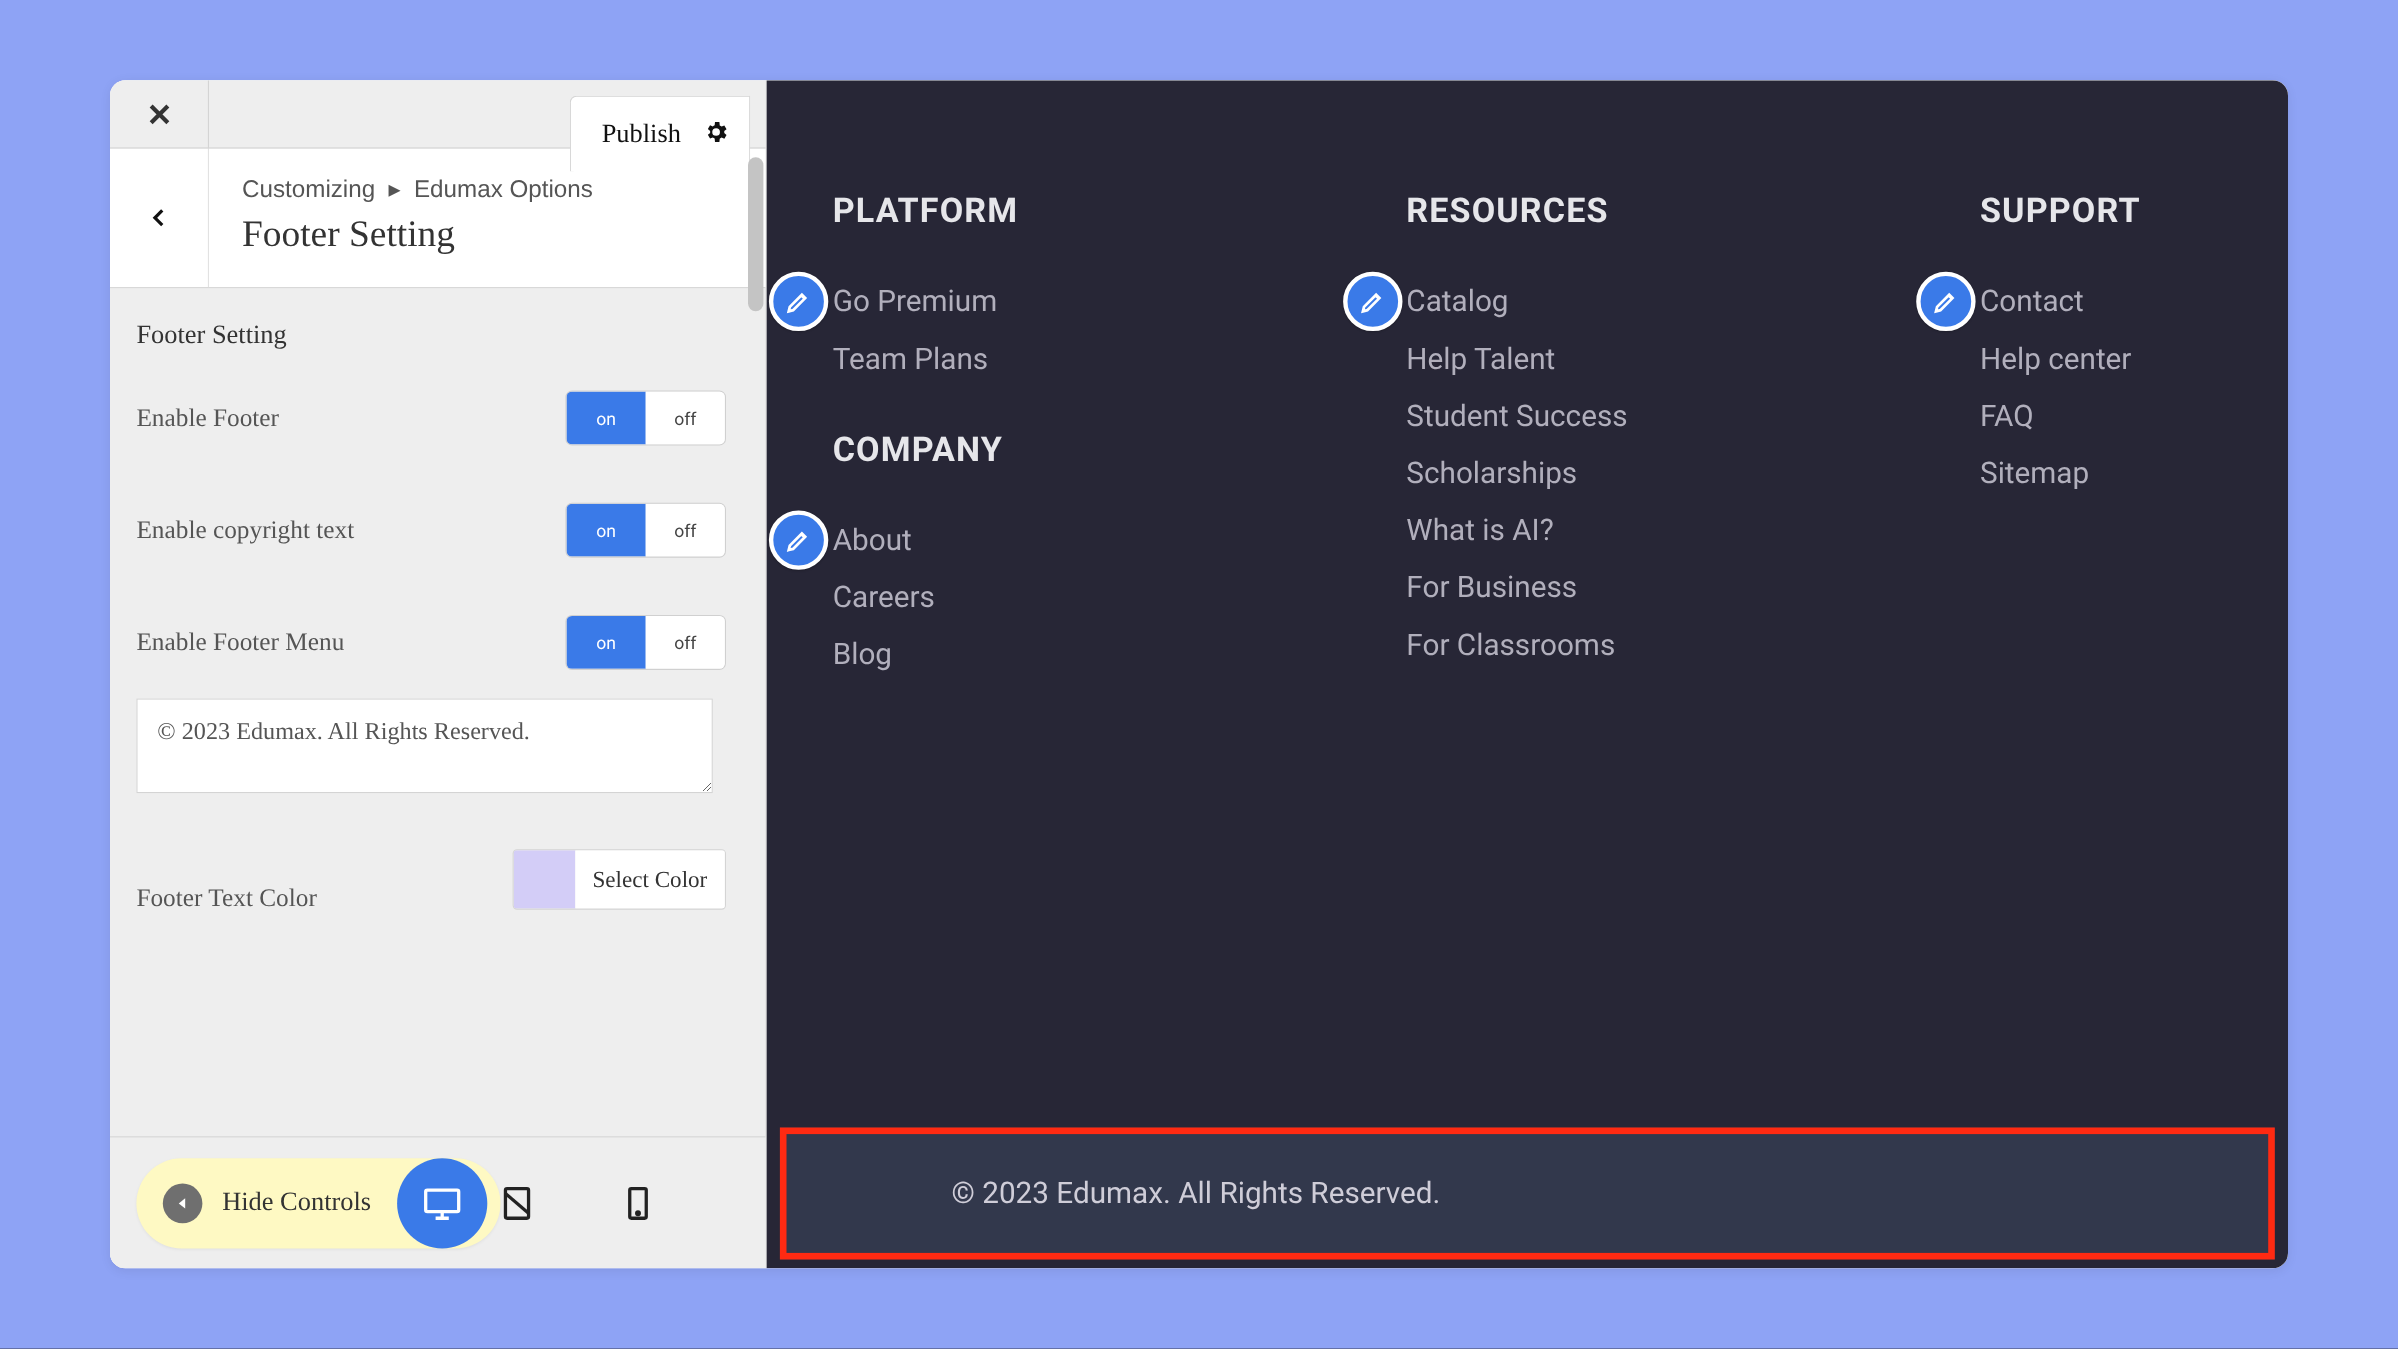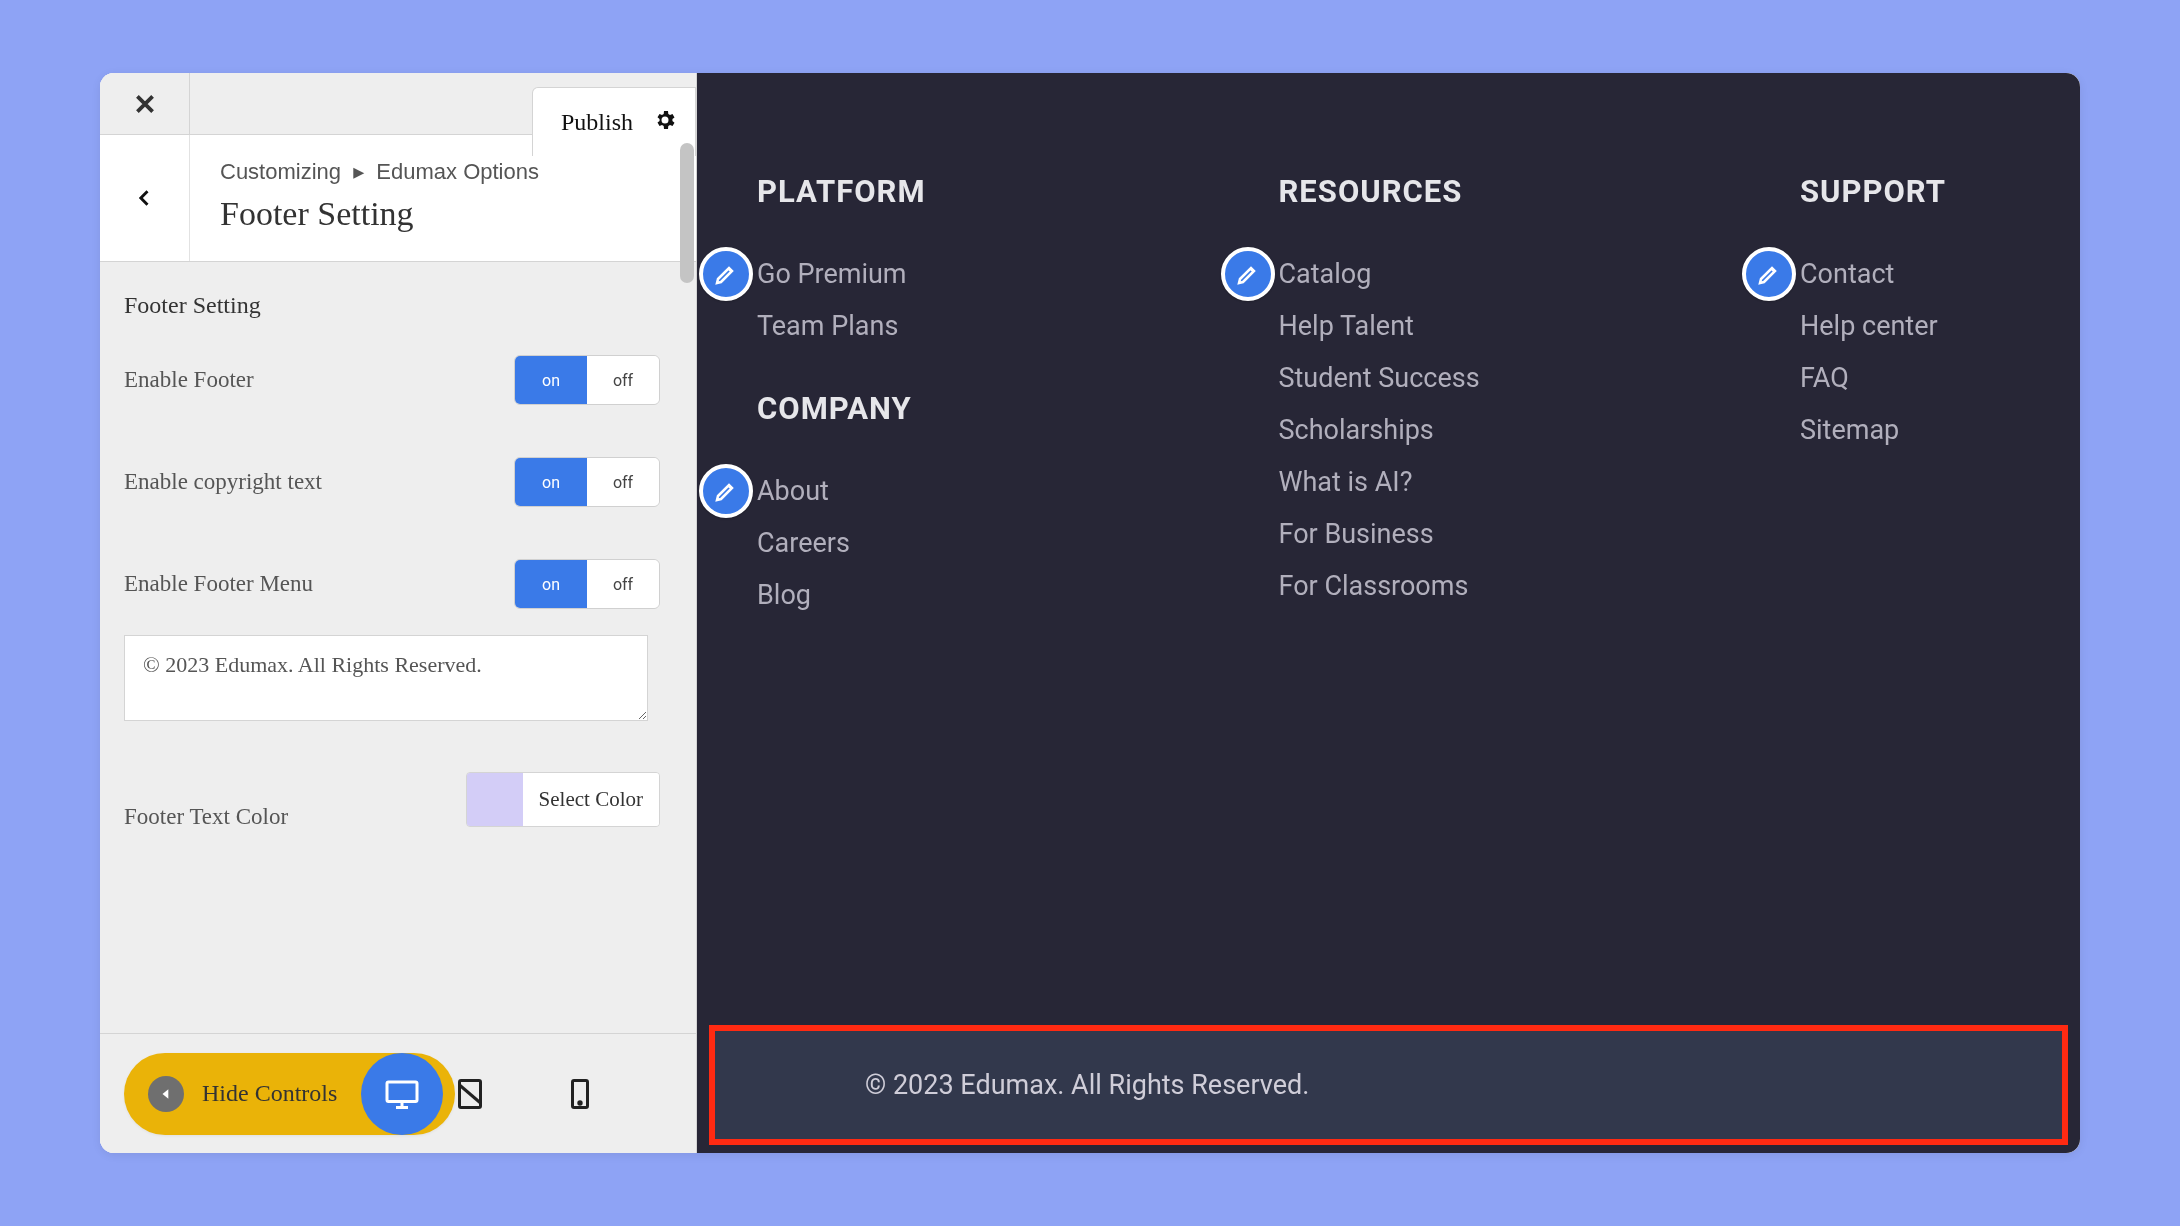--- a/index.html
+++ b/index.html
@@ -43,21 +43,21 @@
   height: 62px;
   display: flex;
   align-items: center;
   justify-content: center;
   cursor: pointer;
   border-right: 1px solid #d4d4d4;
 }
 .close-btn svg { width: 26px; height: 26px; }
 .publish-wrap {
   position: absolute;
-  right: 0;
+  right: 14px;
   top: 14px;
   background: #fff;
   border: 1px solid #d4d4d4;
   border-bottom: none;
   display: flex;
   align-items: center;
   padding: 20px 18px 20px 28px;
   gap: 20px;
   border-top-left-radius: 6px;
 }
@@ -158,21 +158,21 @@
 
 .bottom-controls {
   height: 120px;
   background: #eeeeee;
   display: flex;
   align-items: center;
   padding: 0 24px;
   border-top: 1px solid #d4d4d4;
 }
 .hide-pill {
-  background: #eab308;
+  background: #fef9c3;
   border-radius: 60px;
   height: 82px;
   display: flex;
   align-items: center;
   padding: 0 12px 0 24px;
   gap: 18px;
   box-shadow: 0 1px 3px rgba(0,0,0,0.06);
 }
 .hide-icon {
   width: 36px; height: 36px; background: #6f6f6f; border-radius: 50%;

